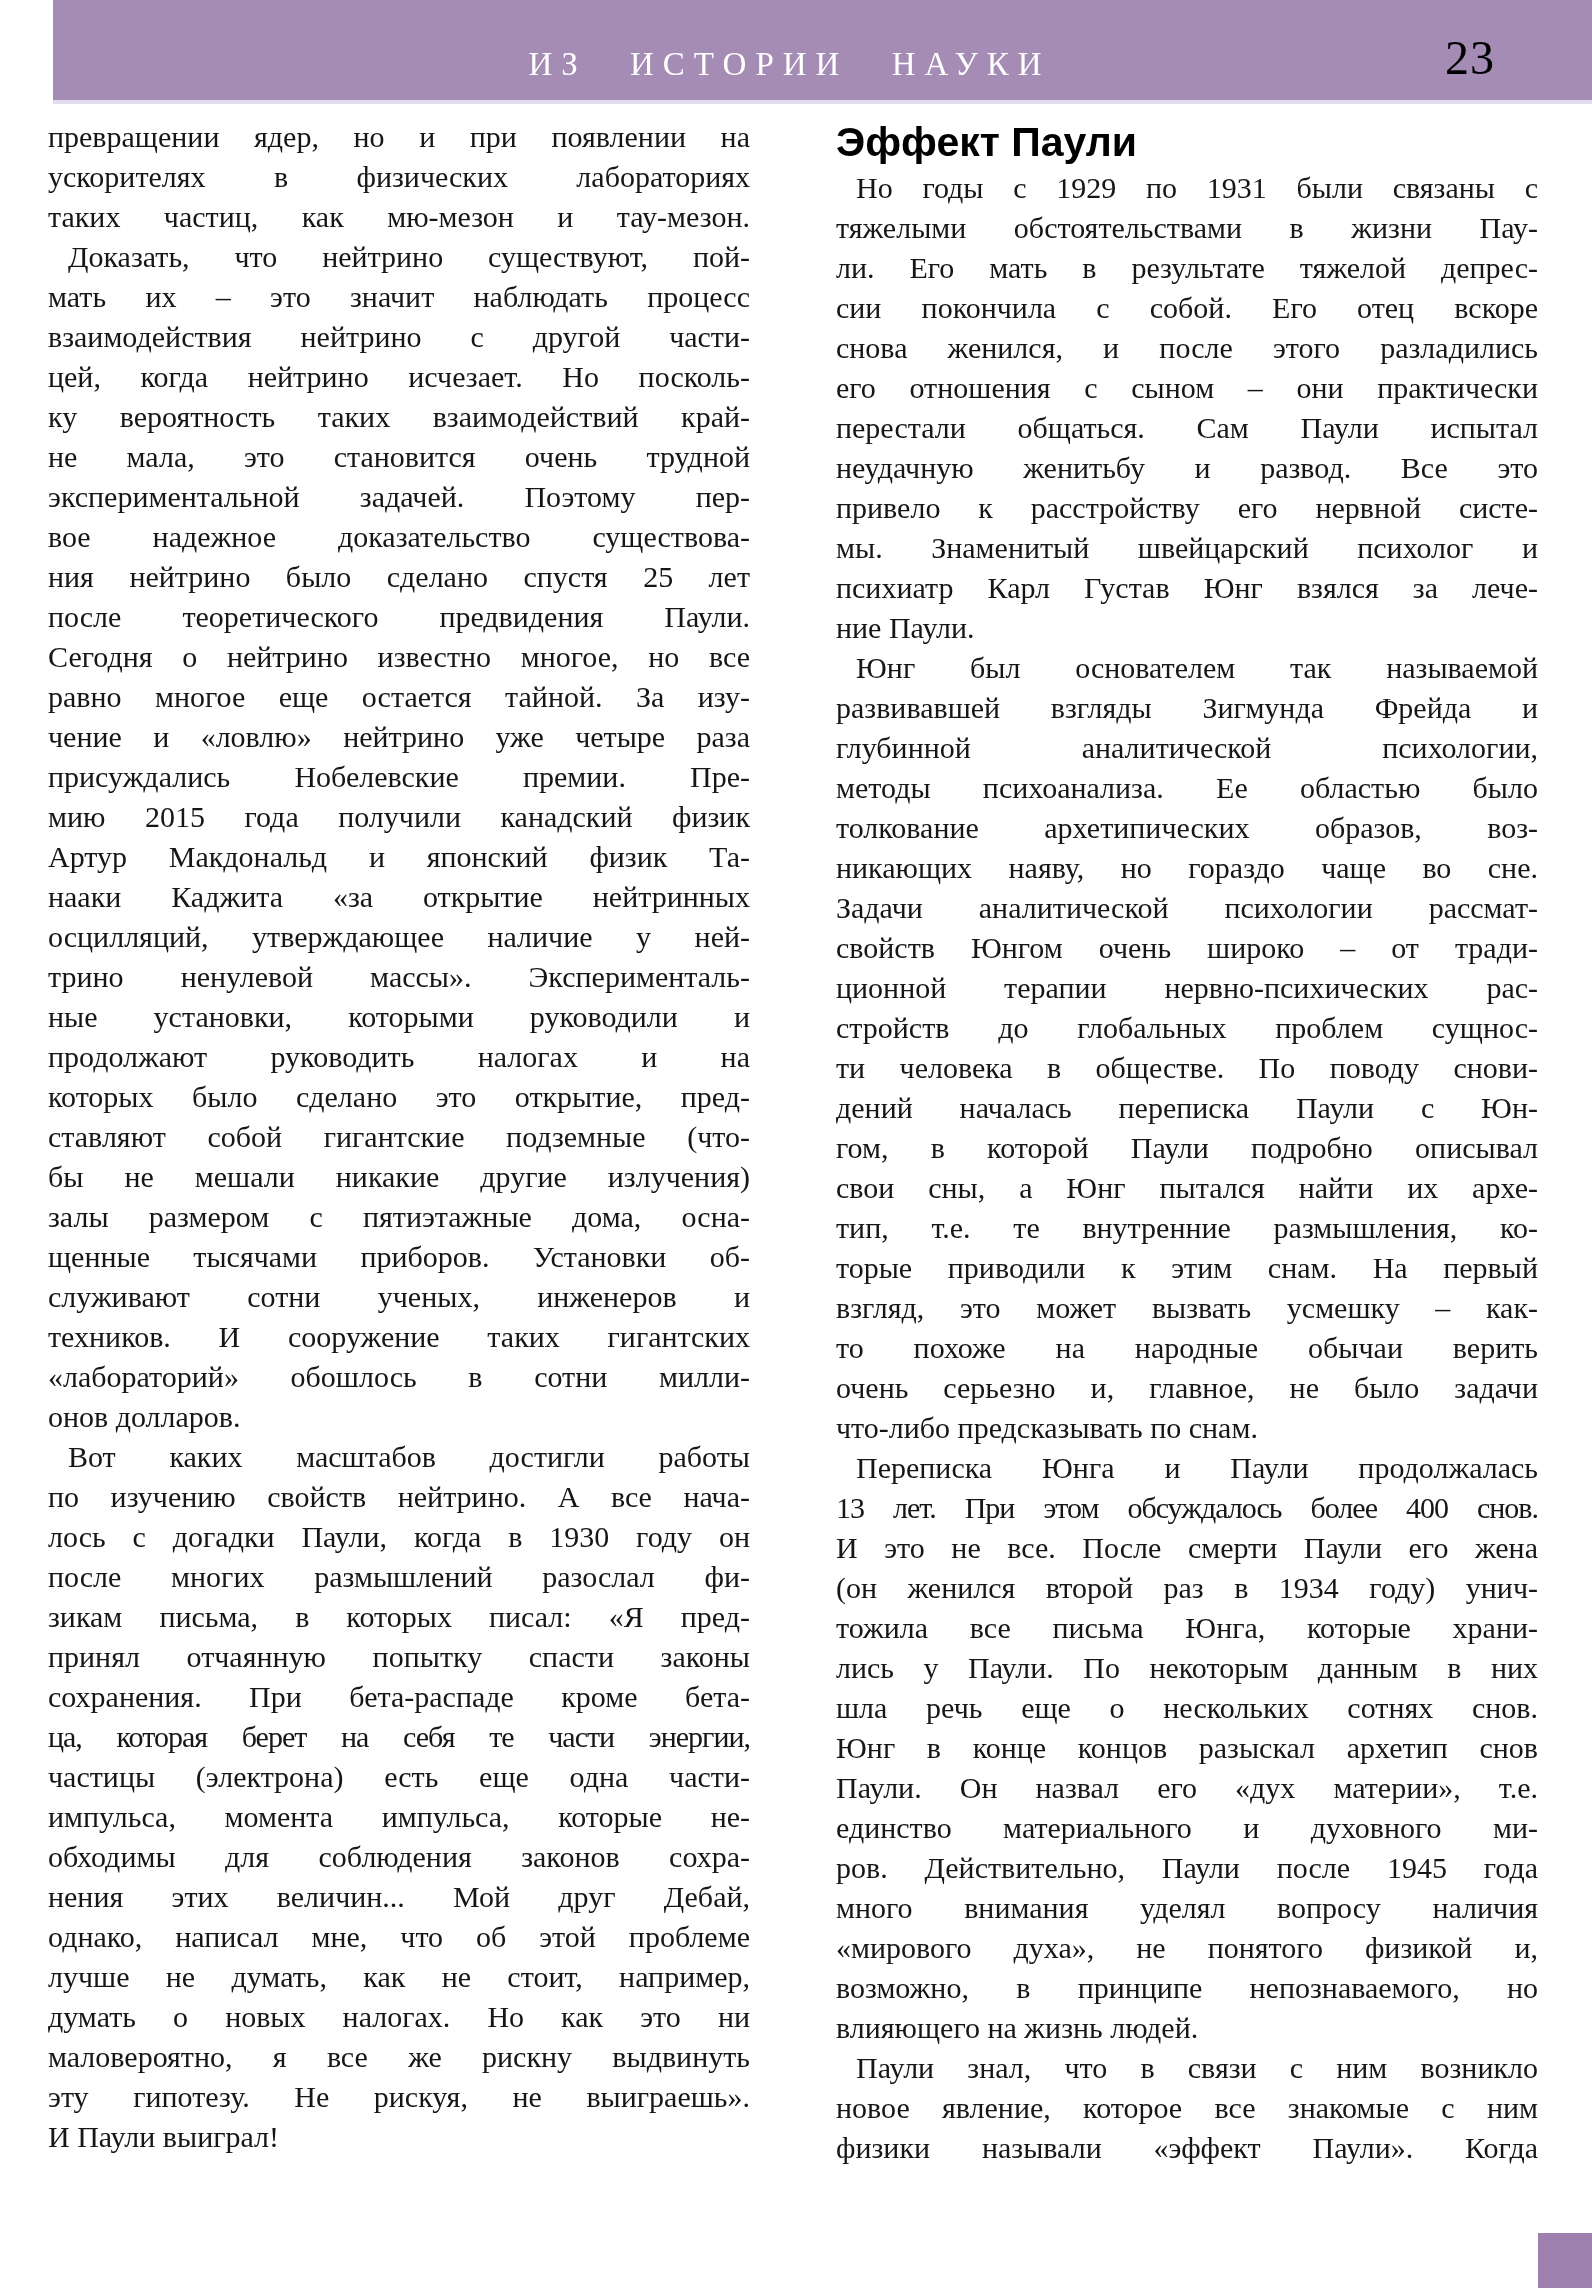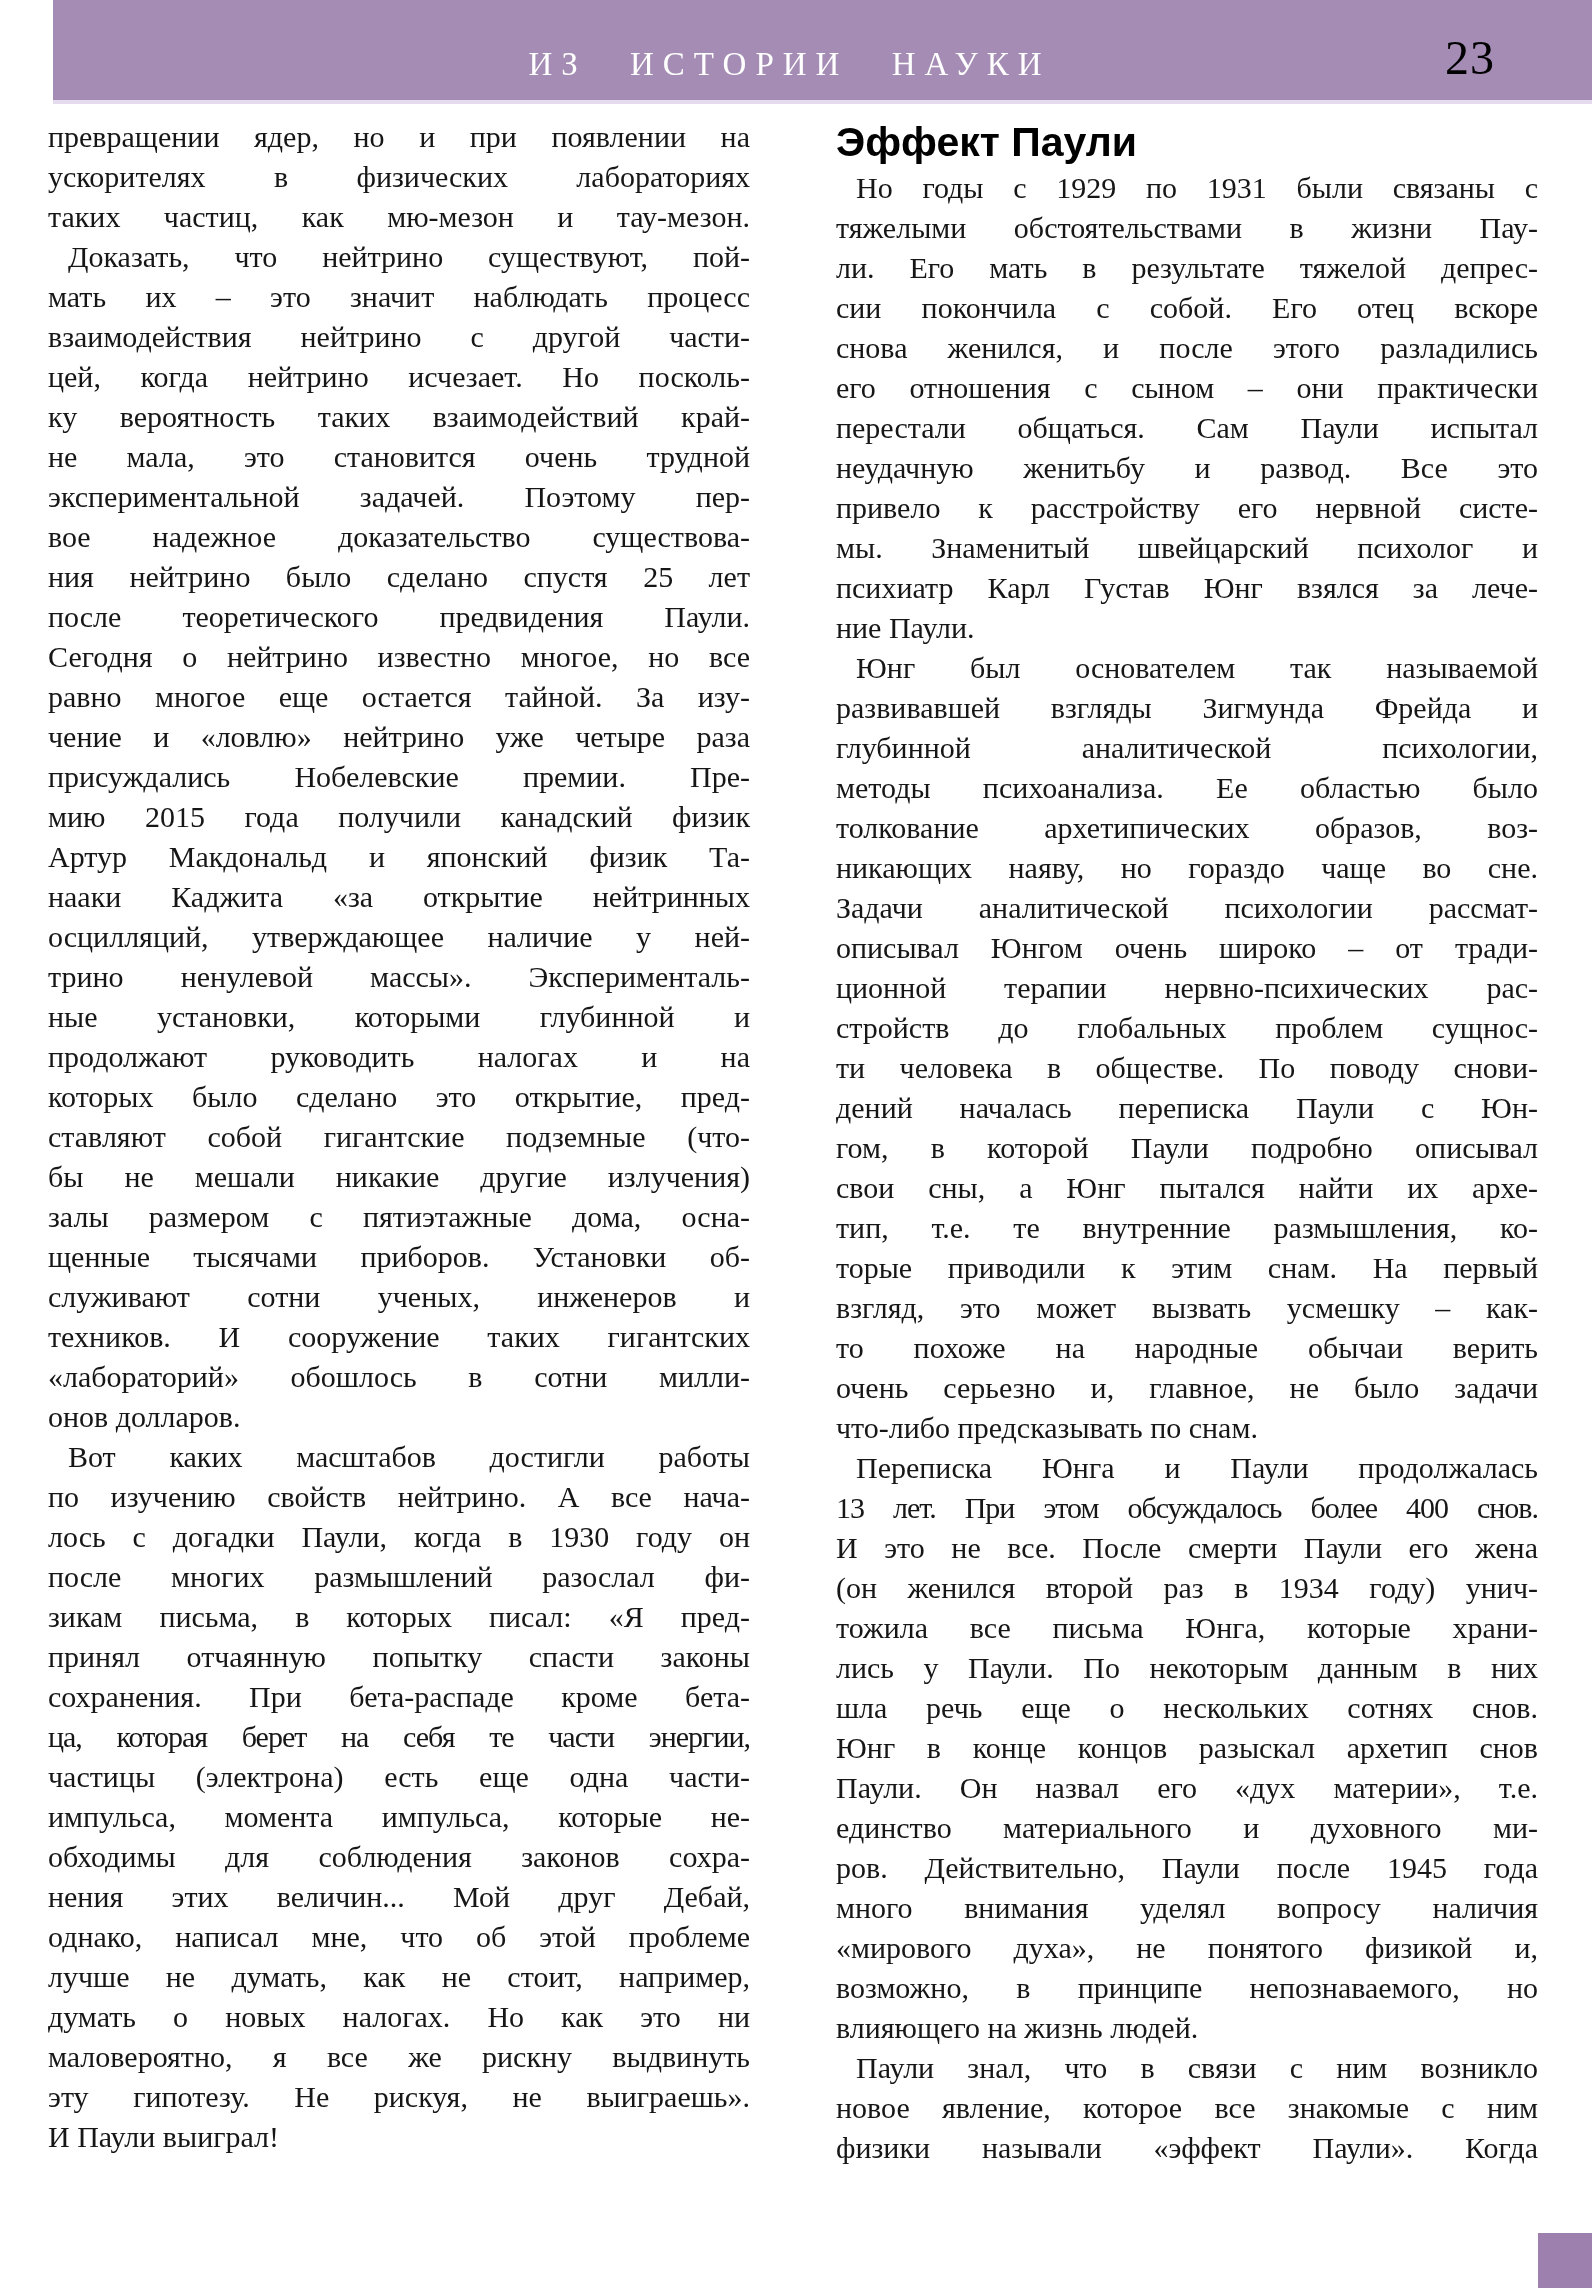--- a/index.html
+++ b/index.html
@@ -91,21 +91,21 @@
       <div class="line">после теоретического предвидения Паули.</div>
       <div class="line">Сегодня о нейтрино известно многое, но все</div>
       <div class="line">равно многое еще остается тайной. За изу-</div>
       <div class="line">чение и «ловлю» нейтрино уже четыре раза</div>
       <div class="line">присуждались Нобелевские премии. Пре-</div>
       <div class="line">мию 2015 года получили канадский физик</div>
       <div class="line">Артур Макдональд и японский физик Та-</div>
       <div class="line">нааки Каджита «за открытие нейтринных</div>
       <div class="line">осцилляций, утверждающее наличие у ней-</div>
       <div class="line">трино ненулевой массы». Эксперименталь-</div>
-      <div class="line">ные установки, которыми глубинной и</div>
+      <div class="line">ные установки, которыми руководили и</div>
       <div class="line">продолжают руководить налогах и на</div>
       <div class="line">которых было сделано это открытие, пред-</div>
       <div class="line">ставляют собой гигантские подземные (что-</div>
       <div class="line">бы не мешали никакие другие излучения)</div>
       <div class="line">залы размером с пятиэтажные дома, осна-</div>
       <div class="line">щенные тысячами приборов. Установки об-</div>
       <div class="line">служивают сотни ученых, инженеров и</div>
       <div class="line">техников. И сооружение таких гигантских</div>
       <div class="line">«лабораторий» обошлось в сотни милли-</div>
       <div class="line end">онов долларов.</div>
@@ -144,21 +144,21 @@
         <div class="line">мы. Знаменитый швейцарский психолог и</div>
         <div class="line">психиатр Карл Густав Юнг взялся за лече-</div>
         <div class="line end">ние Паули.</div>
         <div class="line indent">Юнг был основателем так называемой</div>
         <div class="line">развивавшей взгляды Зигмунда Фрейда и</div>
         <div class="line">глубинной аналитической психологии,</div>
         <div class="line">методы психоанализа. Ее областью было</div>
         <div class="line">толкование архетипических образов, воз-</div>
         <div class="line">никающих наяву, но гораздо чаще во сне.</div>
         <div class="line">Задачи аналитической психологии рассмат-</div>
-        <div class="line">описывал Юнгом очень широко – от тради-</div>
+        <div class="line">свойств Юнгом очень широко – от тради-</div>
         <div class="line">ционной терапии нервно-психических рас-</div>
         <div class="line">стройств до глобальных проблем сущнос-</div>
         <div class="line">ти человека в обществе. По поводу снови-</div>
         <div class="line">дений началась переписка Паули с Юн-</div>
         <div class="line">гом, в которой Паули подробно описывал</div>
         <div class="line">свои сны, а Юнг пытался найти их архе-</div>
         <div class="line">тип, т.е. те внутренние размышления, ко-</div>
         <div class="line">торые приводили к этим снам. На первый</div>
         <div class="line">взгляд, это может вызвать усмешку – как-</div>
         <div class="line">то похоже на народные обычаи верить</div>

